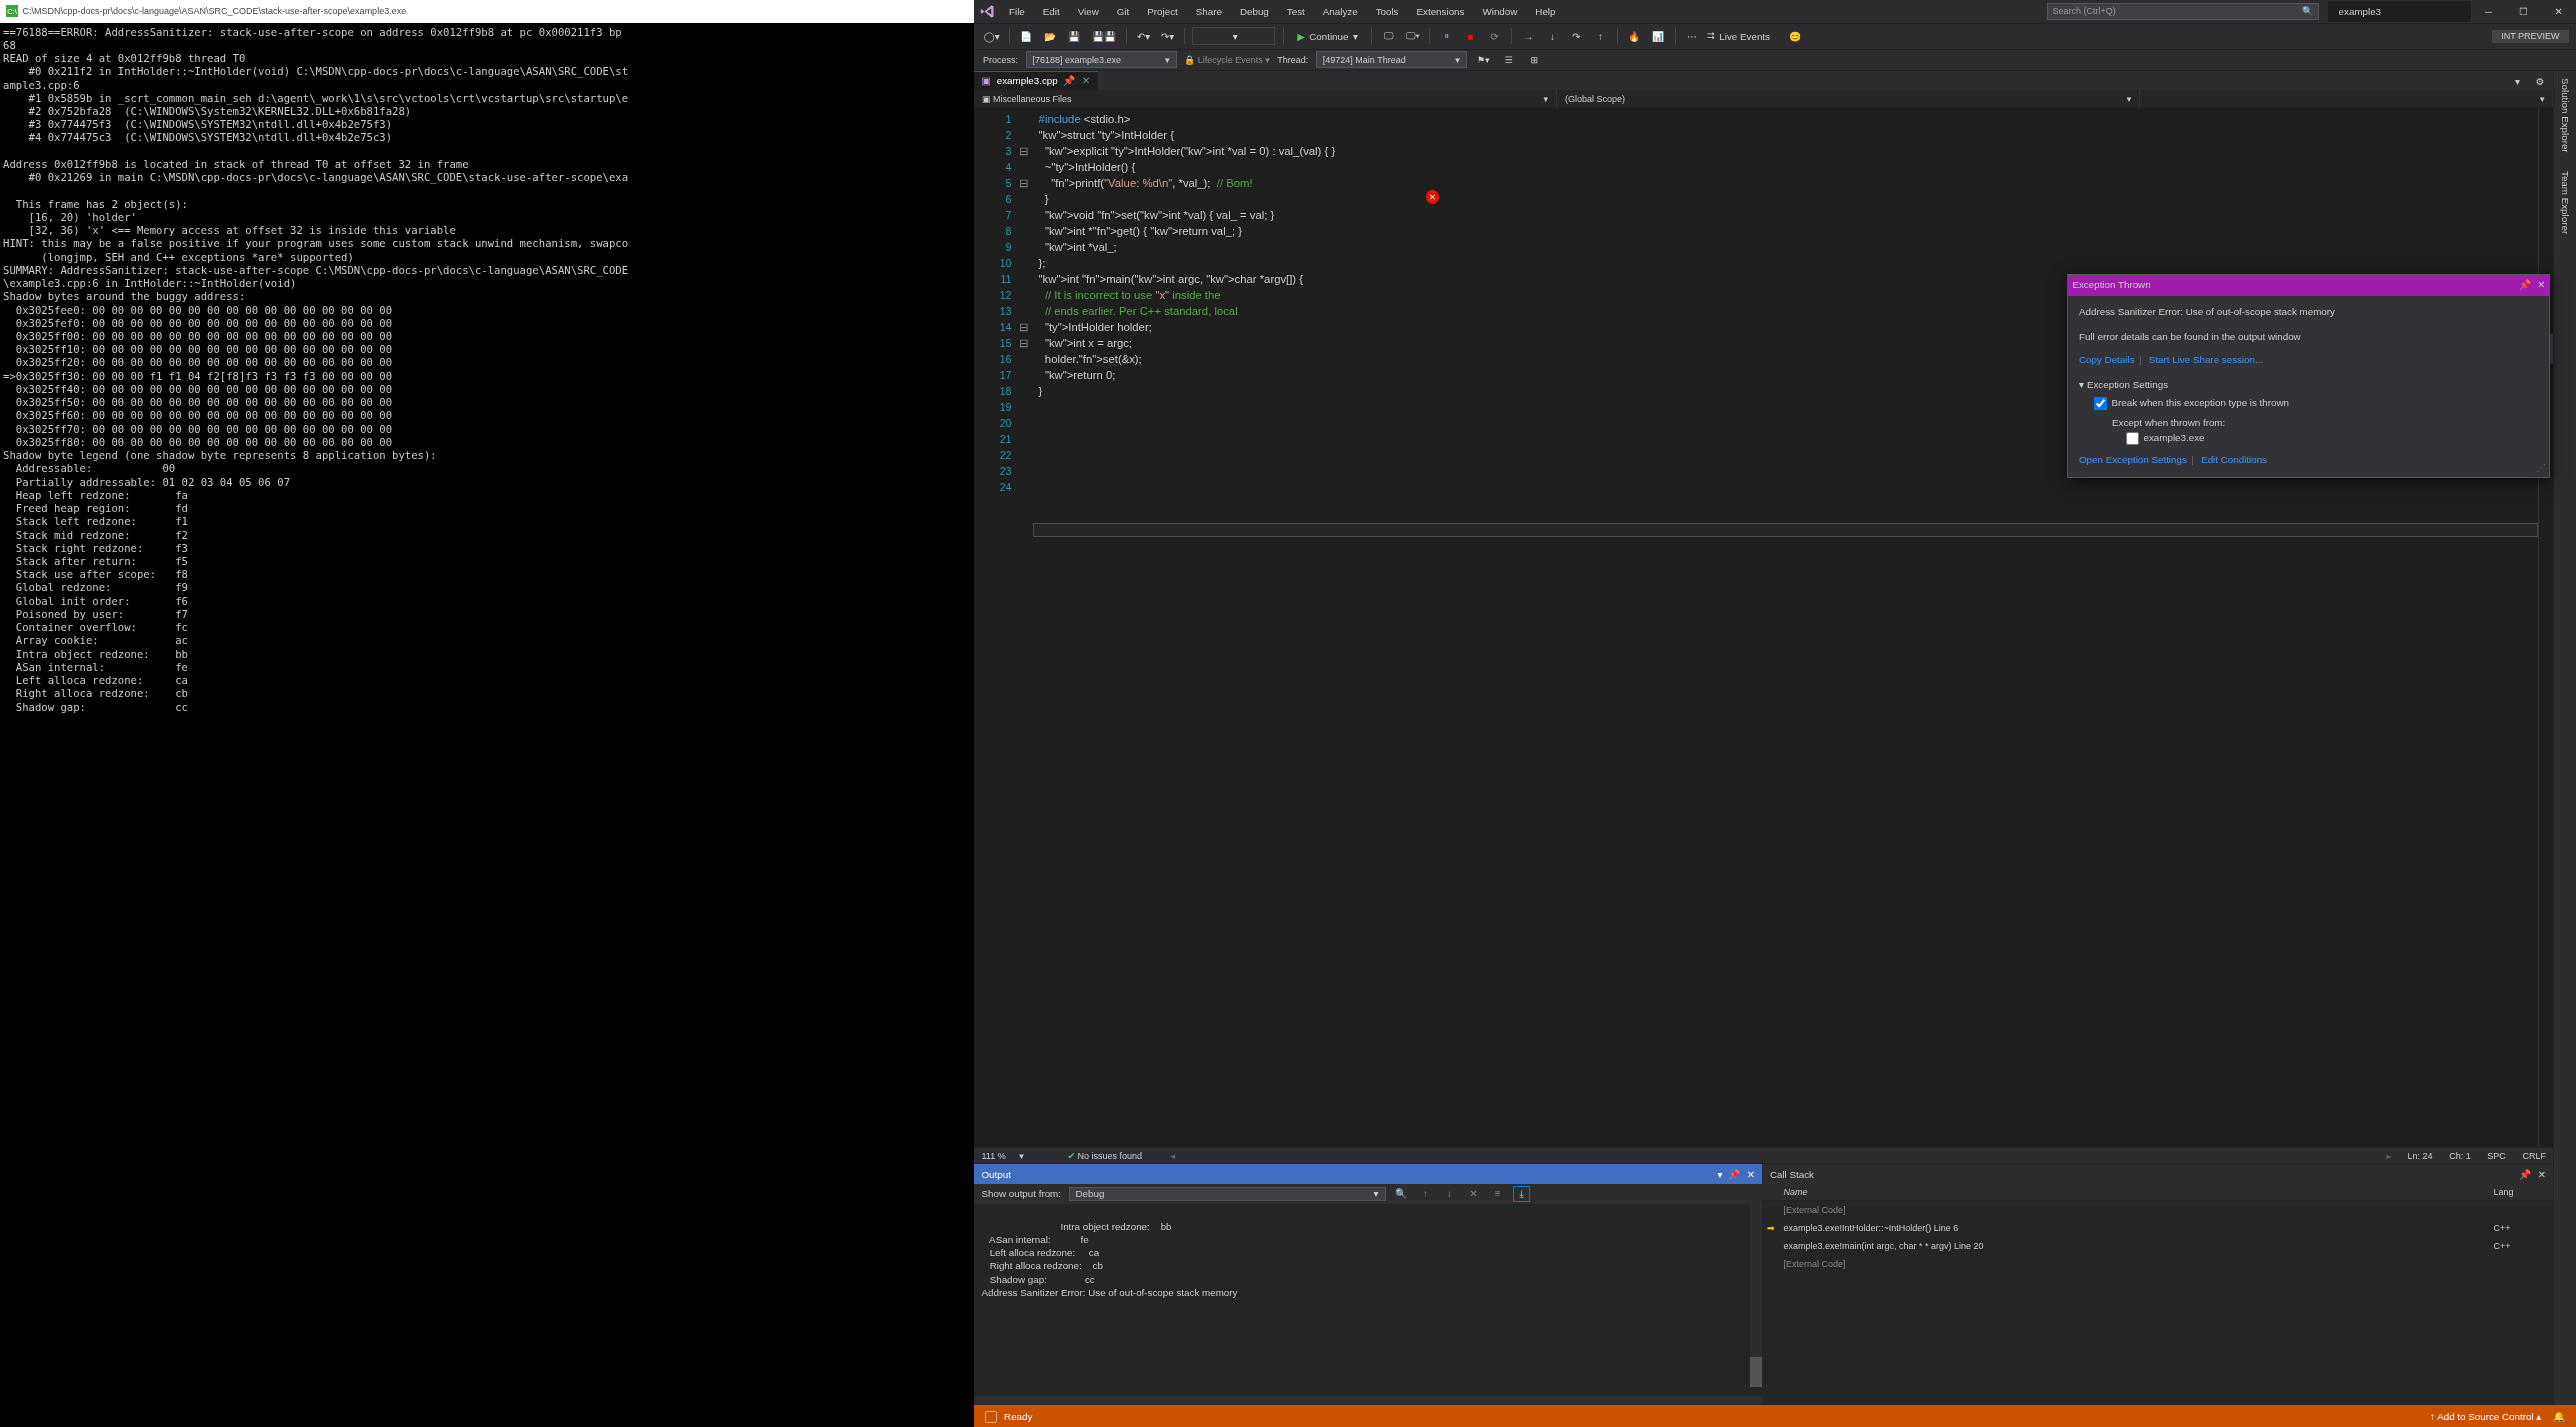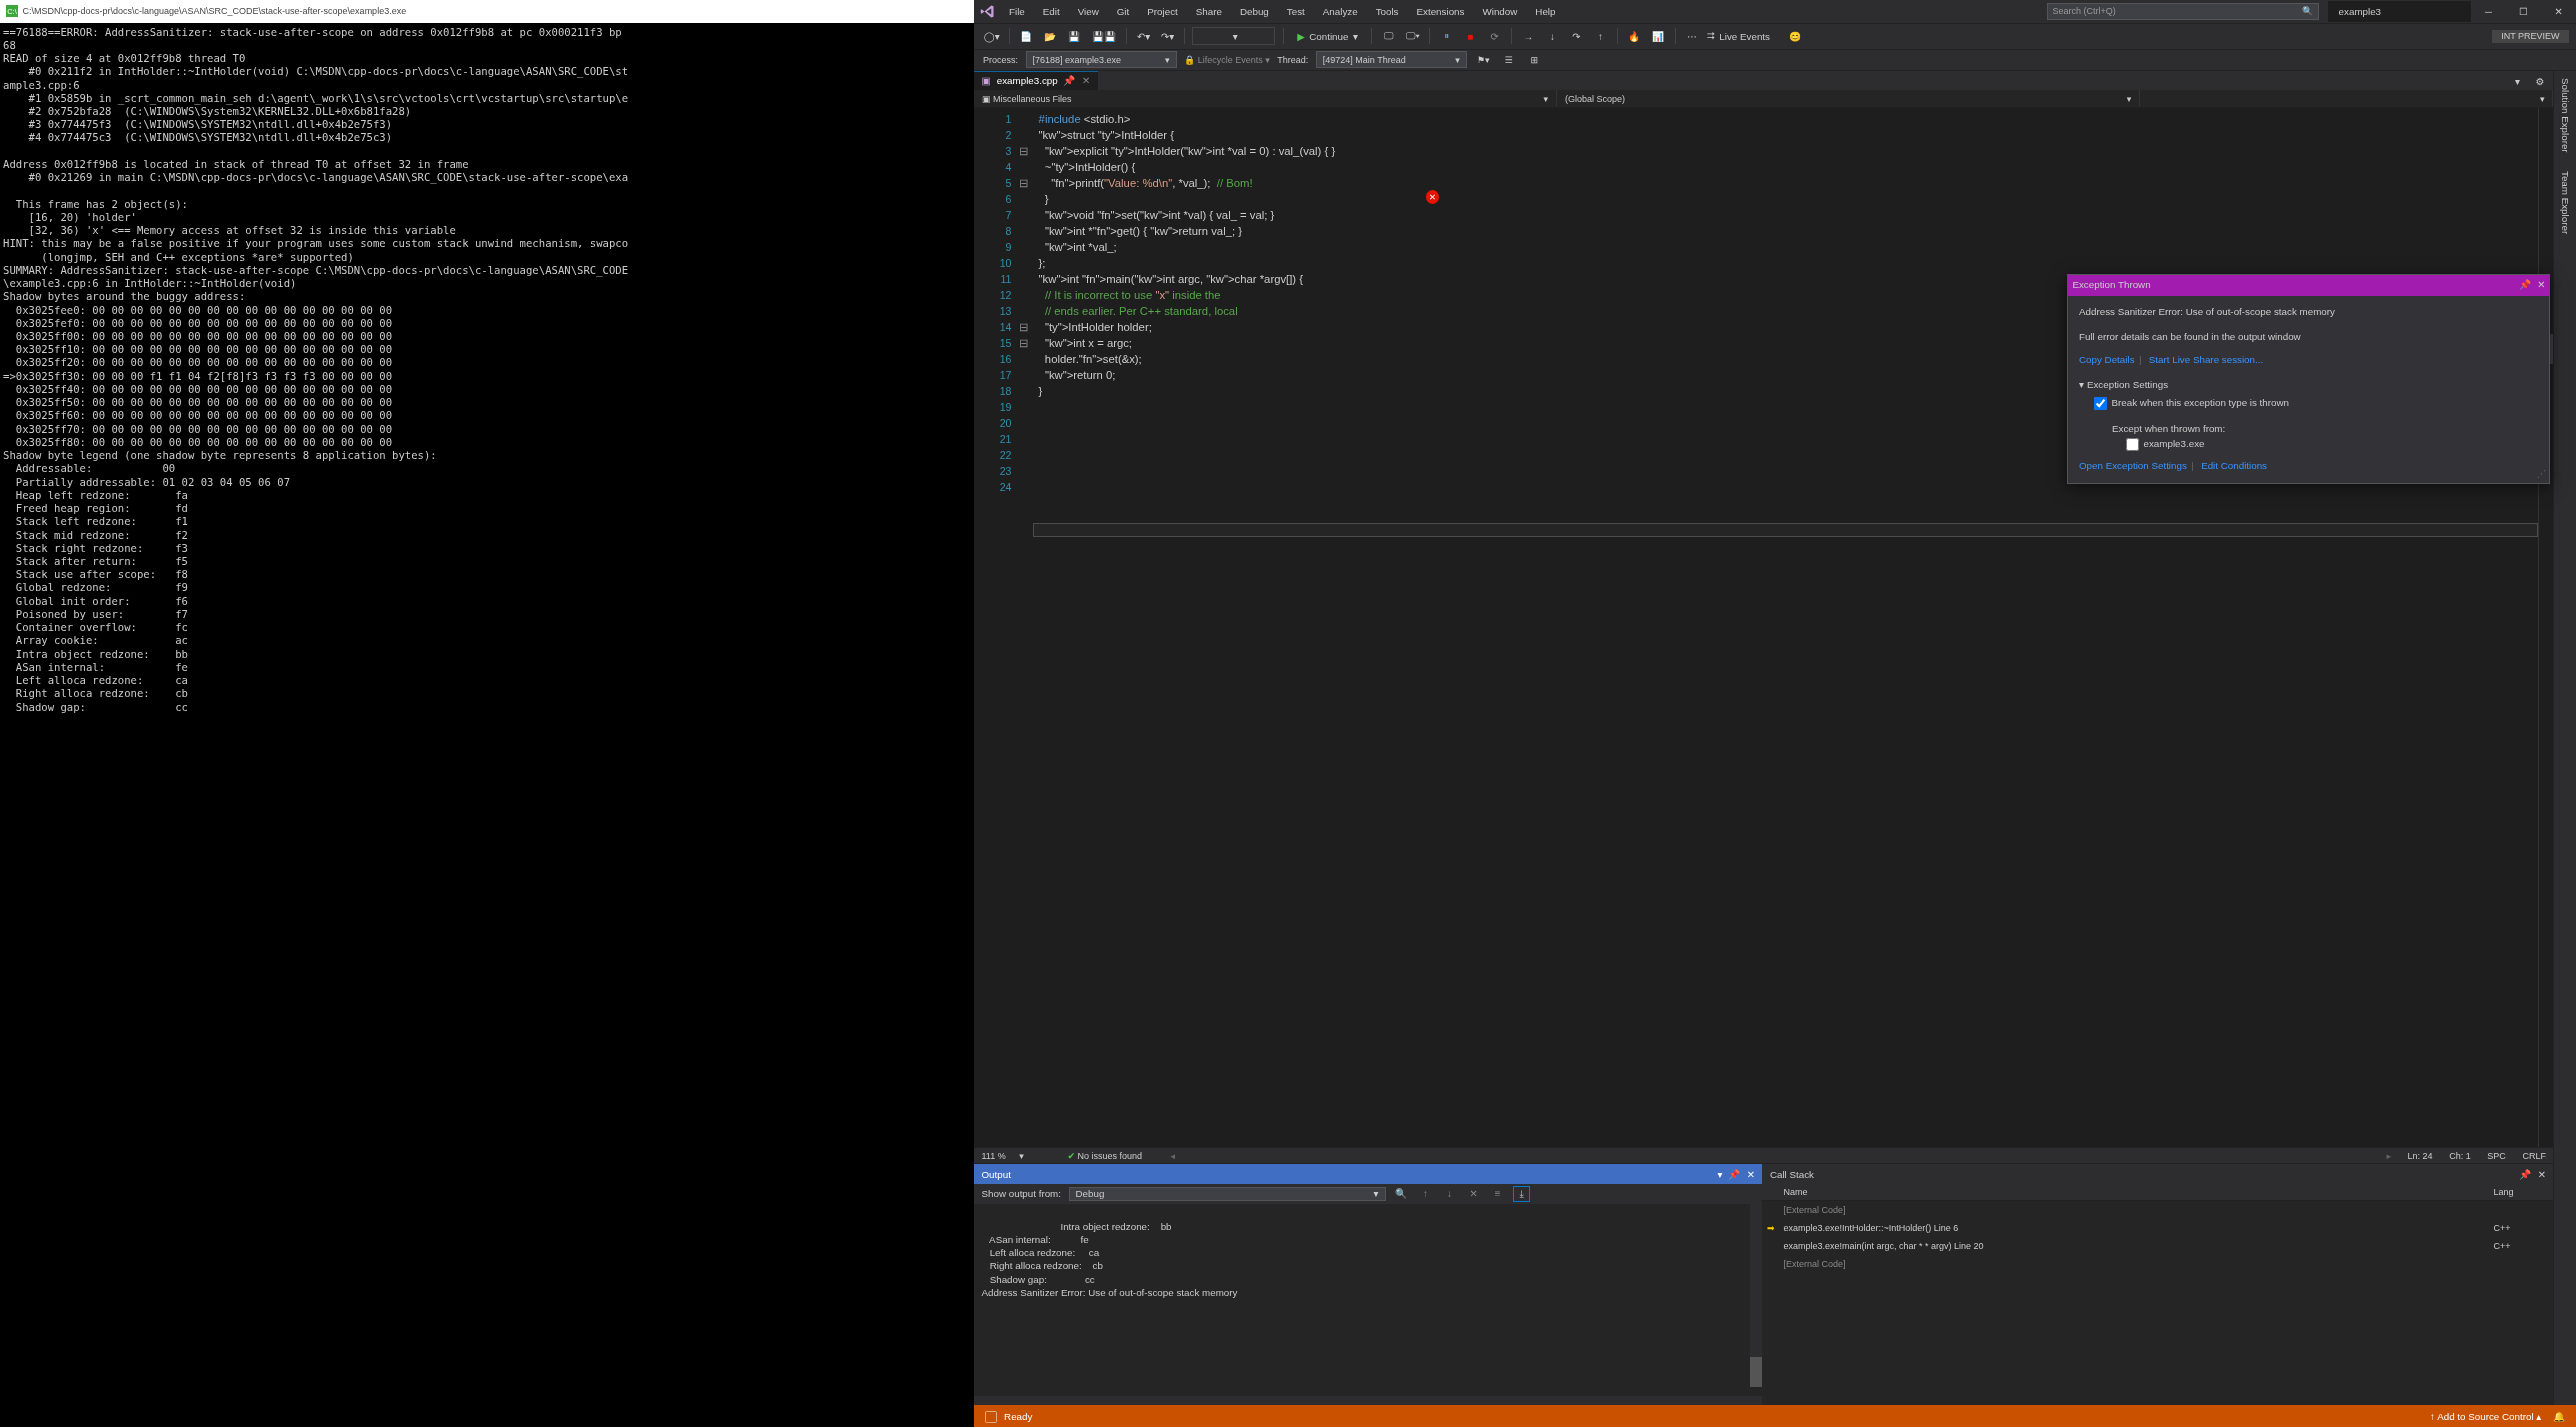--- a/index.html
+++ b/index.html
@@ -68,21 +68,21 @@
 .out-toolbar{height:19.6px;display:flex;align-items:center;padding:0 7.5px;gap:7.5px;font-size:9.8px;background:#2d2d30;}
 .out-toolbar .dd{background:#3f3f46;border:0.8px solid #555;padding:0.8px 6px;display:flex;align-items:center;min-width:317px;justify-content:space-between;}
 .out-toolbar .ico-btn{width:16.6px;height:16.6px;display:flex;align-items:center;justify-content:center;color:#888;}
 .out-toolbar .ico-btn.active{border:0.8px solid #007acc;color:#ccc;}
 .out-body{flex:1;font-family:Consolas,monospace;font-size:9.8px;white-space:pre;padding:3px 7.5px;overflow:hidden;line-height:1.35;color:#ccc;position:relative;}
 .out-scroll{position:absolute;right:0;top:0;bottom:9px;width:12px;background:#2d2d30;}
 .out-scroll .th{position:absolute;bottom:0;width:100%;height:30px;background:#555;}
 .out-hscroll{height:9px;background:#2d2d30;}
 .callstack-pane{width:791px;display:flex;flex-direction:column;background:#252526;}
 .cs-head-row{height:16.6px;display:flex;background:#2d2d30;font-size:9px;align-items:center;border-bottom:0.8px solid #222;}
-.cs-head-row .c1{flex:1;padding-left:21px;} .cs-head-row .c2{width:60px;}
+.cs-head-row .c1{flex:1;padding-left:21px;font-style:italic;} .cs-head-row .c2{width:60px;}
 .cs-row{height:18px;display:flex;align-items:center;font-size:9px;padding-left:4.5px;}
 .cs-row .glyph{width:16.6px;}
 .cs-row .txt{flex:1;} .cs-row .lang{width:60px;}
 .cs-row.ext{color:#888;}
 .cs-row .arrow{color:#ffcc00;}
 .statusbar{height:22.6px;background:#ca5100;color:#fff;display:flex;align-items:center;padding:0 10.6px;font-size:9.8px;}
 .statusbar .sb-right{margin-left:auto;display:flex;gap:12px;align-items:center;}
 .sb-ico{width:12px;height:12px;border:0.8px solid rgba(255,255,255,0.5);border-radius:1.5px;}
 </style>
 </head>
@@ -293,21 +293,21 @@
               <div>Address Sanitizer Error: Use of out-of-scope stack memory</div>
               <div style="margin-top:10.6px">Full error details can be found in the output window</div>
               <div class="link-row">
                 <a>Copy Details</a><span class="sep">|</span>
                 <a>Start Live Share session...</a>
               </div>
               <div class="sect">
                 <span class="triangle">▾</span><span>Exception Settings</span>
                 <div style="margin-left:15px;margin-top:3px">
                   <label><input type="checkbox" checked="" style=""><span>Break when this exception type is thrown</span></label>
-                  <div style="margin-left:18px;margin-top:12px">Except when thrown from:</div>
+                  <div style="margin-left:18px;margin-top:6px">Except when thrown from:</div>
                   <div style="margin-left:32px"><label><input type="checkbox" style=""><span>example3.exe</span></label></div>
                 </div>
               </div>
               <div class="link-row">
                 <a>Open Exception Settings</a><span class="sep">|</span>
                 <a>Edit Conditions</a>
               </div>
               <div class="grip">⋰</div>
             </div>
           </div>

